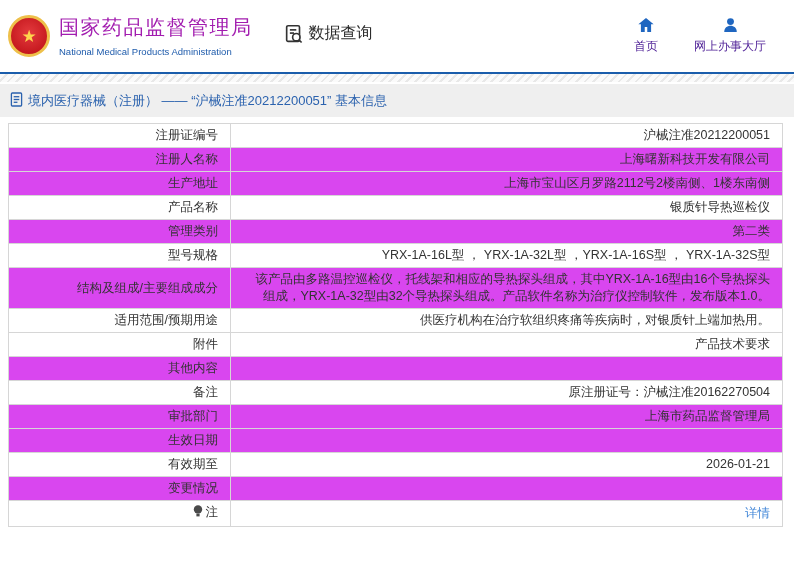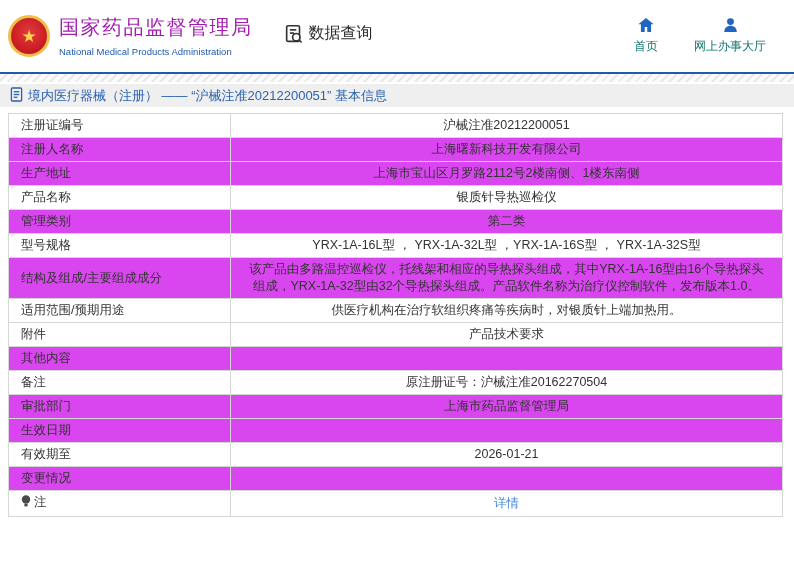--- a/index.html
+++ b/index.html
@@ -27,52 +27,52 @@
   .brand-subtitle { font-size: 9.5px; color: #1e5bab; margin-top: 7px; white-space: nowrap; }
 
   .section-entry {
     margin-left: 30px; display: flex; gap: 4px;
     font-size: 16px; color: #2b2b2b; cursor: pointer; white-space: nowrap;
   }
 
   .header-nav { margin-left: auto; display: flex; gap: 36px; padding-right: 10px; }
   .nav-item {
     display: flex; flex-direction: column; align-items: center; gap: 3px;
-    font-size: 12px; color: #0f766e; cursor: pointer; white-space: nowrap;
+    font-size: 12px; color: #4c1d95; cursor: pointer; white-space: nowrap;
   }
 
   .header-rule { height: 2px; background: #1a5dab; }
   .stripe-band {
     height: 10px;
     background: repeating-linear-gradient(135deg, #fafafa 0 4px, #e8e8e8 4px 6px);
     border-bottom: 2px solid #fff;
   }
 
   
   .breadcrumb-bar {
-    height: 23px; background: #efefef;
+    height: 33px; background: #efefef;
     display: flex; align-items: center; gap: 5px;
     padding-left: 10px; color: #2b62ae; font-size: 13px;
   }
 
   
   table.info-table {
     border-collapse: collapse; table-layout: fixed;
     margin: 6px 0 0 8px; width: 775px;
     font-size: 12.5px;
   }
   table.info-table td {
     border: 1px solid #d6d6d6;
     padding: 3px 12px;
     line-height: 17px;
     color: #333;
     word-break: break-all;
   }
-  td.label-cell { width: 222px; text-align: left; color: #555; }
-  td.value-cell { text-align: center; }
+  td.label-cell { width: 222px; text-align: right; color: #555; }
+  td.value-cell { text-align: right; }
   tr.row-alt { background: #d946ef; }
   td .bulb { display: inline-block; vertical-align: -2px; margin-right: 3px; }
   a.detail-link { color: #4086d8; text-decoration: none; cursor: pointer; }
 </style>
 </head>
 <body>
 
 <header class="site-header">
   <div class="brand">
     <div class="emblem">★</div>

